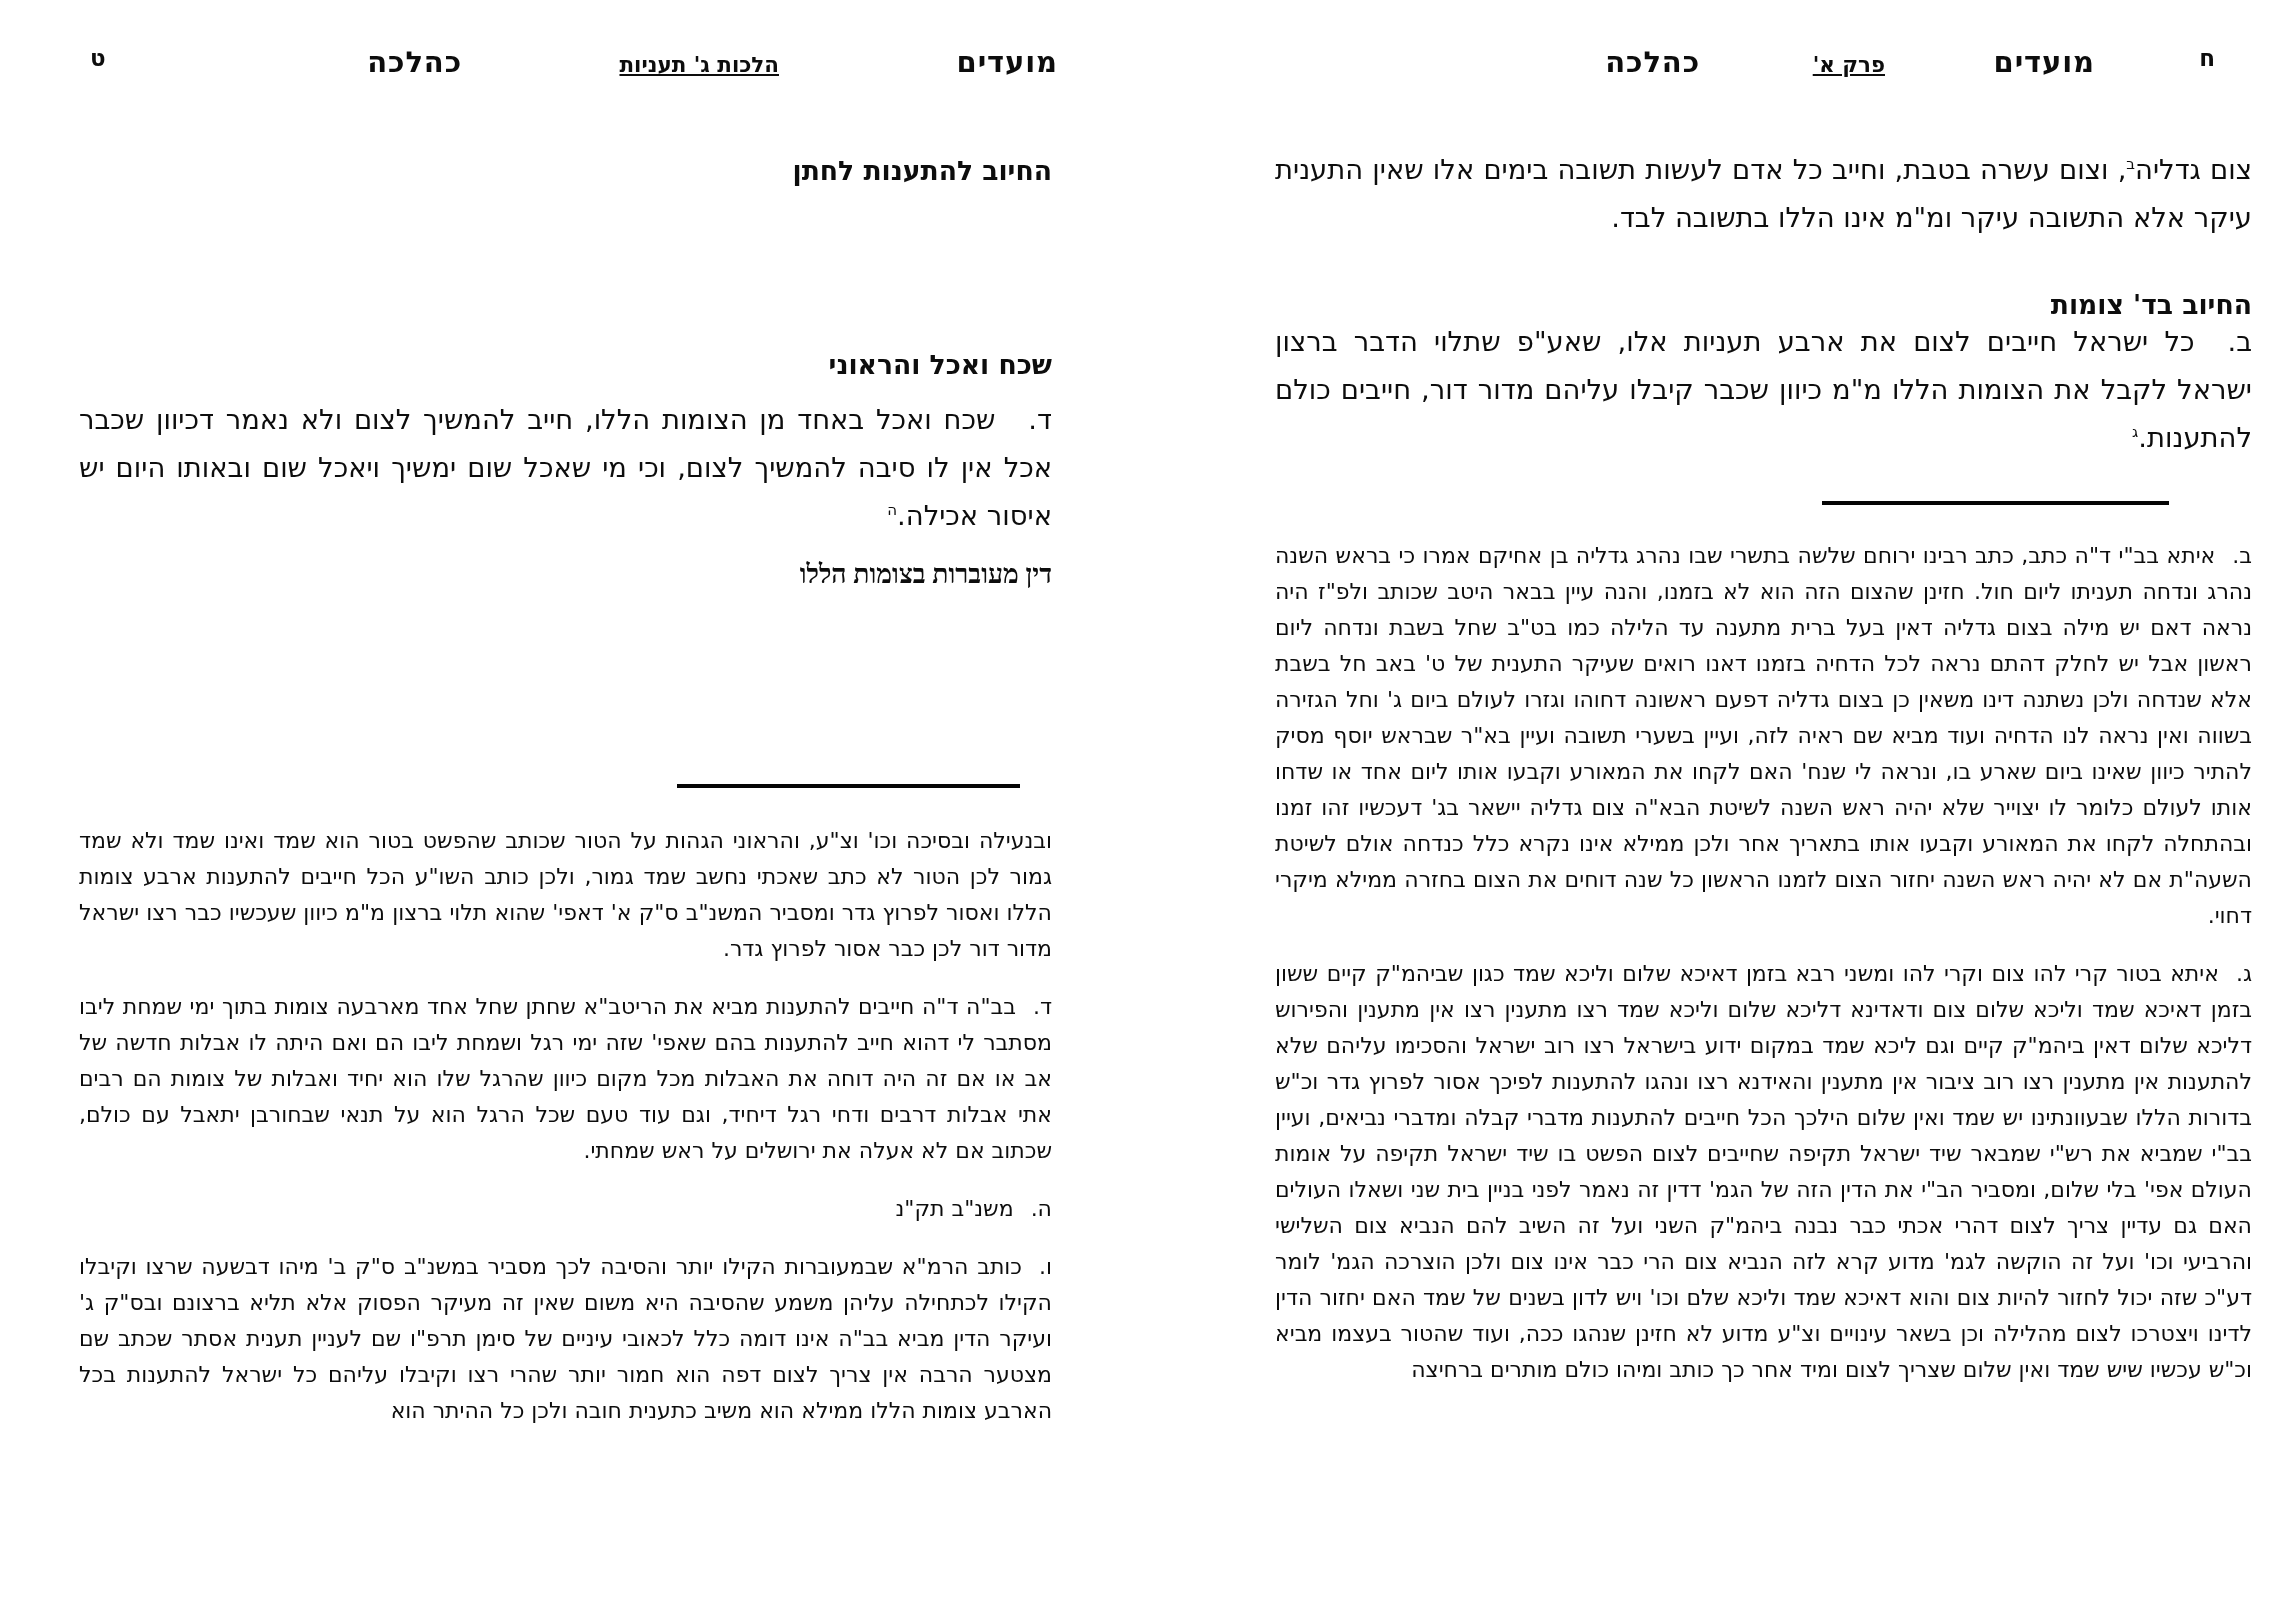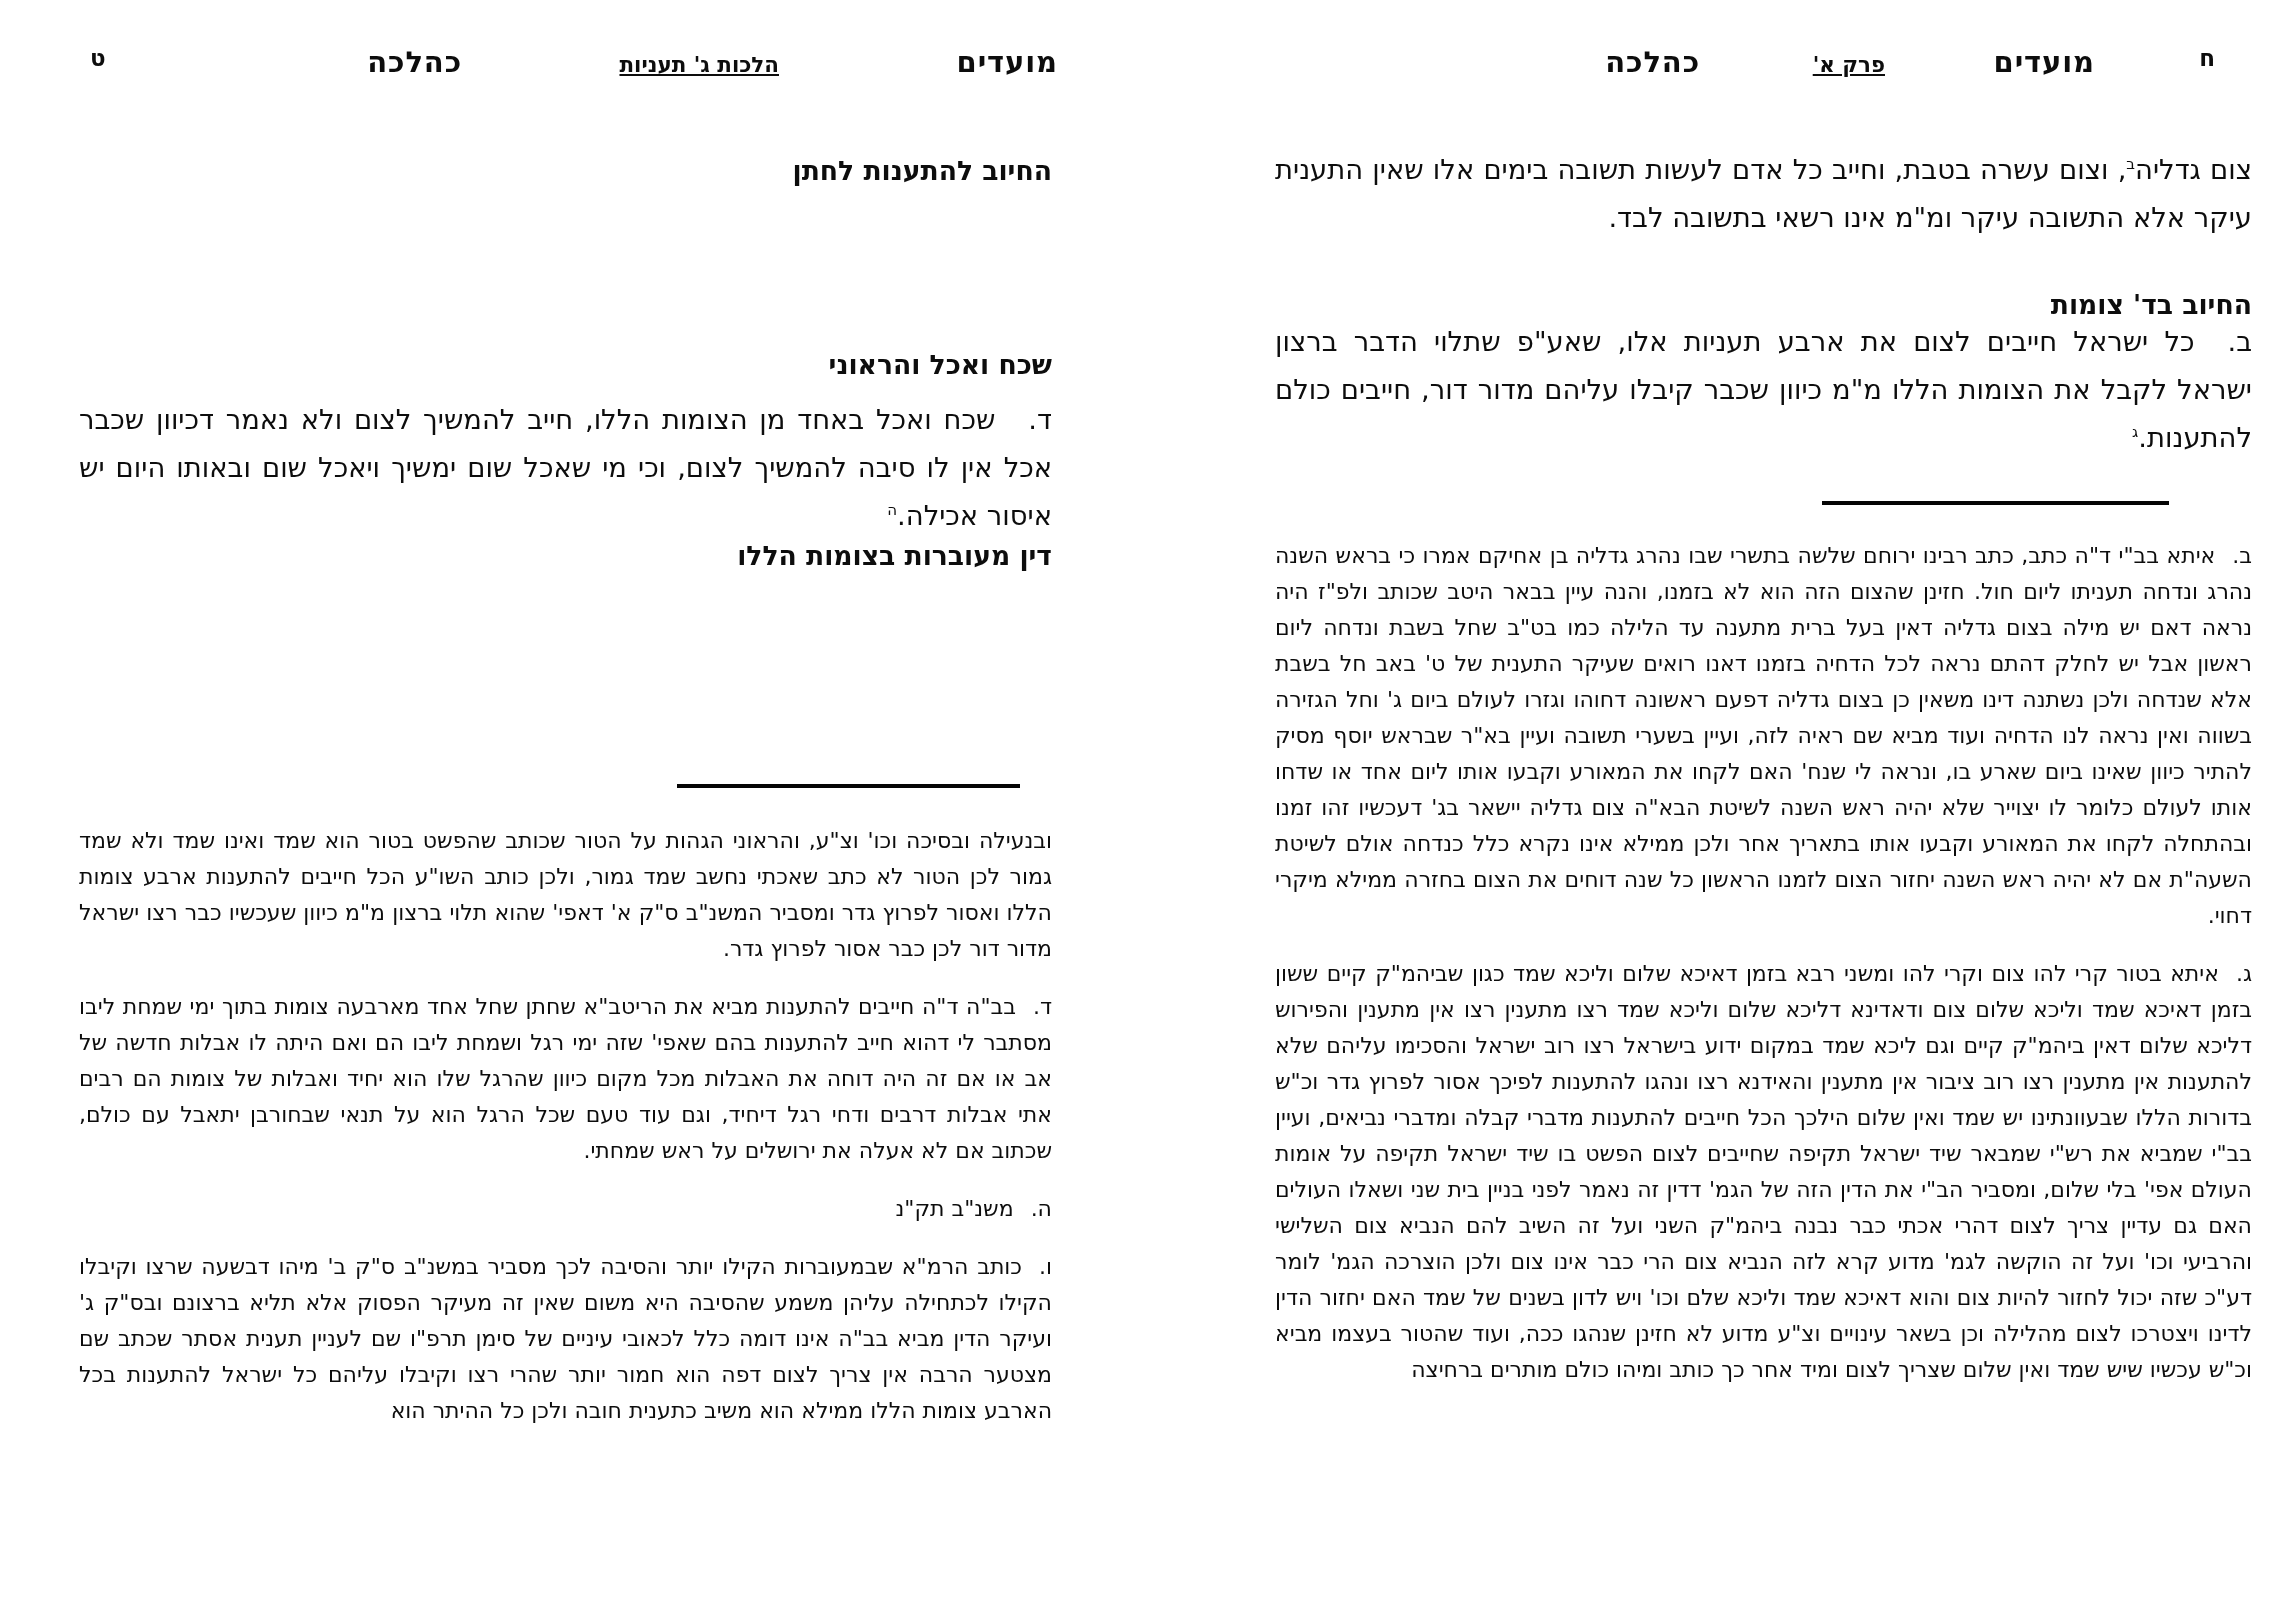--- a/index.html
+++ b/index.html
@@ -43,21 +43,21 @@
 
 <div class="page" id="page-right">
 
   <div class="pghead">
     <span class="h-num" style="right:81px;">ח</span>
     <span class="h-bold" style="right:201px;">מועדים</span>
     <span class="h-mid" style="right:411px;top:6.9px;">פרק א'</span>
     <span class="h-bold" style="right:596px;">כהלכה</span>
   </div>
 
-  <div class="blk bodytext" style="top:146px;"><span>צום גדליה</span><sup>ב</sup><span>, וצום עשרה בטבת, וחייב כל אדם לעשות תשובה בימים אלו שאין התענית עיקר אלא התשובה עיקר ומ"מ אינו רשאי בתשובה לבד.</span></div>
+  <div class="blk bodytext" style="top:146px;"><span>צום גדליה</span><sup>ב</sup><span>, וצום עשרה בטבת, וחייב כל אדם לעשות תשובה בימים אלו שאין התענית עיקר אלא התשובה עיקר ומ"מ אינו הללו בתשובה לבד.</span></div>
 
   <div class="blk heading" style="top:288px;">החיוב בד' צומות</div>
 
   <div class="blk bodytext" style="top:318px;">
     <span class="marker">ב.</span><span><span>כל ישראל חייבים לצום את ארבע תעניות אלו, שאע"פ שתלוי הדבר ברצון ישראל לקבל את הצומות הללו מ"מ כיוון שכבר קיבלו עליהם מדור דור, חייבים כולם להתענות.</span><sup>ג</sup></span>
   </div>
 
   <div class="fnrule"></div>
 
   <div class="blk footnotes" style="top:538px;">
@@ -79,21 +79,21 @@
     <span class="h-num" style="left:90px;">ט</span>
   </div>
 
   <div class="blk heading" style="top:154px;">החיוב להתענות לחתן</div>
 
   <div class="blk heading" style="top:348px;">שכח ואכל והראוני</div>
   <div class="blk bodytext" style="top:396px;">
     <span class="marker">ד.</span><span><span>שכח ואכל באחד מן הצומות הללו, חייב להמשיך לצום ולא נאמר דכיוון שכבר אכל אין לו סיבה להמשיך לצום, וכי מי שאכל שום ימשיך ויאכל שום ובאותו היום יש איסור אכילה.</span><sup>ה</sup></span>
   </div>
 
-  <div class="blk heading" style="top:539px;">דין מעוברות בצומות הללו</div>
+  <div class="blk heading" style="top:557px;font-family:Liberation Serif, serif;">דין מעוברות בצומות הללו</div>
 
   <div class="fnrule"></div>
 
   <div class="blk footnotes" style="top:823px;">
     <p>
       <span>ובנעילה ובסיכה וכו' וצ"ע, והראוני הגהות על הטור שכותב שהפשט בטור הוא שמד ואינו שמד ולא שמד גמור לכן הטור לא כתב שאכתי נחשב שמד גמור, ולכן כותב השו"ע הכל חייבים להתענות ארבע צומות הללו ואסור לפרוץ גדר ומסביר המשנ"ב ס"ק א' דאפי' שהוא תלוי ברצון מ"מ כיוון שעכשיו כבר רצו ישראל מדור דור לכן כבר אסור לפרוץ גדר.</span>
     </p>
     <p>
       <span class="marker">ד.</span><span>בב"ה ד"ה חייבים להתענות מביא את הריטב"א שחתן שחל אחד מארבעה צומות בתוך ימי שמחת ליבו מסתבר לי דהוא חייב להתענות בהם שאפי' שזה ימי רגל ושמחת ליבו הם ואם היתה לו אבלות חדשה של אב או אם זה היה דוחה את האבלות מכל מקום כיוון שהרגל שלו הוא יחיד ואבלות של צומות הם רבים אתי אבלות דרבים ודחי רגל דיחיד, וגם עוד טעם שכל הרגל הוא על תנאי שבחורבן יתאבל עם כולם, שכתוב אם לא אעלה את ירושלים על ראש שמחתי.</span>
     </p>

